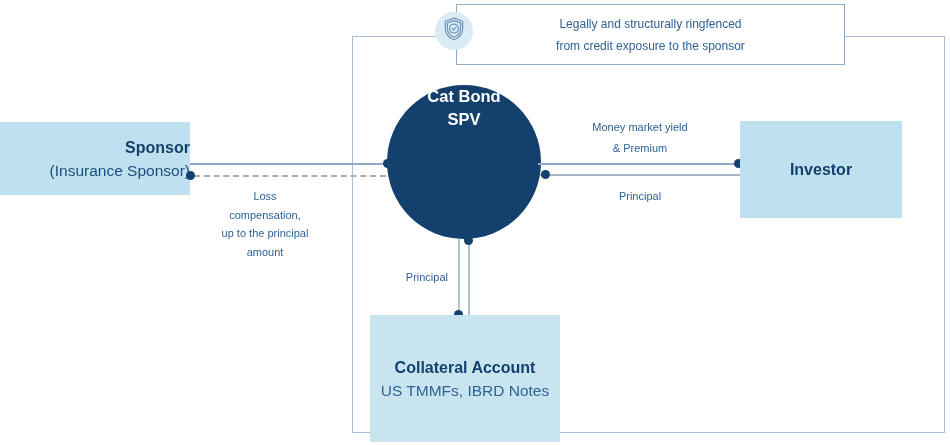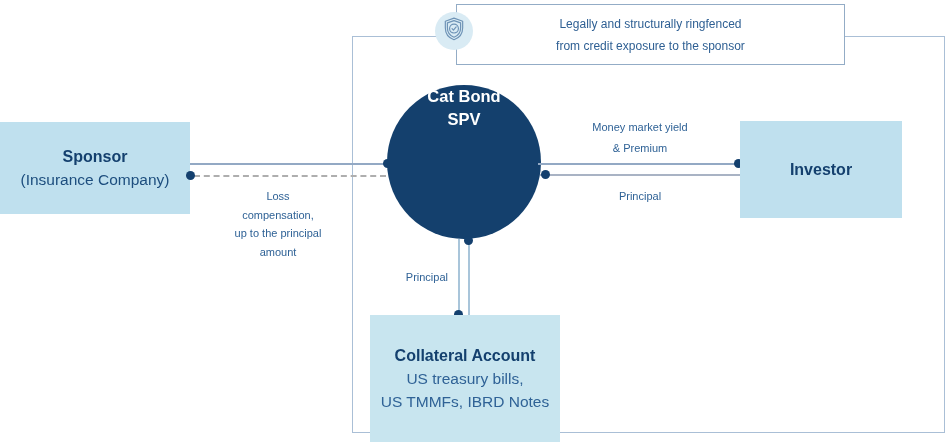--- a/index.html
+++ b/index.html
@@ -45,21 +45,21 @@
   
   .node-box {
     position: absolute;
     background: #bfe0ee;
     display: flex; flex-direction: column;
     align-items: center; justify-content: center;
     text-align: center;
   }
   .node-title { color: #14406e; font-weight: bold; font-size: 16px; line-height: 23px; }
   .node-sub   { color: #1d4e7e; font-size: 15.5px; line-height: 23px; }
-  #sponsor-box   { left: 0px;   top: 122px; width: 190px; height: 92px; }
+  #sponsor-box   { left: 0px;   top: 122px; width: 190px; height: 73px; align-items: flex-end; }
   #investor-box  { left: 740px; top: 121px; width: 162px; height: 97px; }
   #collateral-box{ left: 370px; top: 315px; width: 190px; height: 127px; background: #c8e5ef; }
   
   .spv-circle {
     position: absolute;
     left: 387px; top: 85px;
     width: 154px; height: 154px;
     border-radius: 50%;
     background: #14406d;
     display: flex; align-items: flex-start; justify-content: center;
@@ -114,28 +114,28 @@
         <path d="M12 2 L20 4.8 V10.8 C20 16.2 16.6 20.3 12 21.9 C7.4 20.3 4 16.2 4 10.8 V4.8 Z"></path>
         <path d="M12 4.3 L18.1 6.4 V10.8 C18.1 15 15.5 18.2 12 19.6 C8.5 18.2 5.9 15 5.9 10.8 V6.4 Z"></path>
         <circle cx="12" cy="11.6" r="4.1"></circle>
         <path d="M10.2 11.7 L11.5 13.1 L14 10.1"></path>
       </svg>
     </span>
   </div>
 
   <div id="sponsor-box" class="node-box">
     <div class="node-title">Sponsor</div>
-    <div class="node-sub">(Insurance Company)</div>
+    <div class="node-sub">(Insurance Sponsor)</div>
   </div>
 
   <div class="hline line-blue" style="left:190px; top:163px; width:198px;"></div>
   <div class="dot" style="left:383px; top:159px;"></div>
   <div class="dashed-line" style="left:194px; top:175px; width:192px;"></div>
   <div class="dot" style="left:186px; top:171px;"></div>
-  <div class="flow-label" style="left:197px; top:187px; width:162px;">Loss
+  <div class="flow-label" style="left:184px; top:187px; width:162px;">Loss
 compensation,
 up to the principal
 amount</div>
 
   <div class="spv-circle">
     <div class="txt">Cat Bond
 SPV</div>
   </div>
 
   <div class="hline line-blue" style="left:538px; top:163px; width:202px;"></div>
@@ -151,17 +151,16 @@
   </div>
 
   <div class="vline line-sky" style="left:458px; top:239px; height:76px;"></div>
   <div class="dot" style="left:454px; top:310px;"></div>
   <div class="vline line-sky" style="left:468px; top:239px; height:76px;"></div>
   <div class="dot" style="left:464px; top:236px;"></div>
   <div class="flow-label" style="left:330px; top:268px; width:118px; text-align:right;">Principal</div>
 
   <div id="collateral-box" class="node-box">
     <div class="node-title" style="line-height:23px;">Collateral Account</div>
-    <div class="node-sub" style="color:#2f6296;">US treasury bills,</div>
     <div class="node-sub" style="color:#2f6296;">US TMMFs, IBRD Notes</div>
   </div>
 
 </div>
 
 </body></html>

